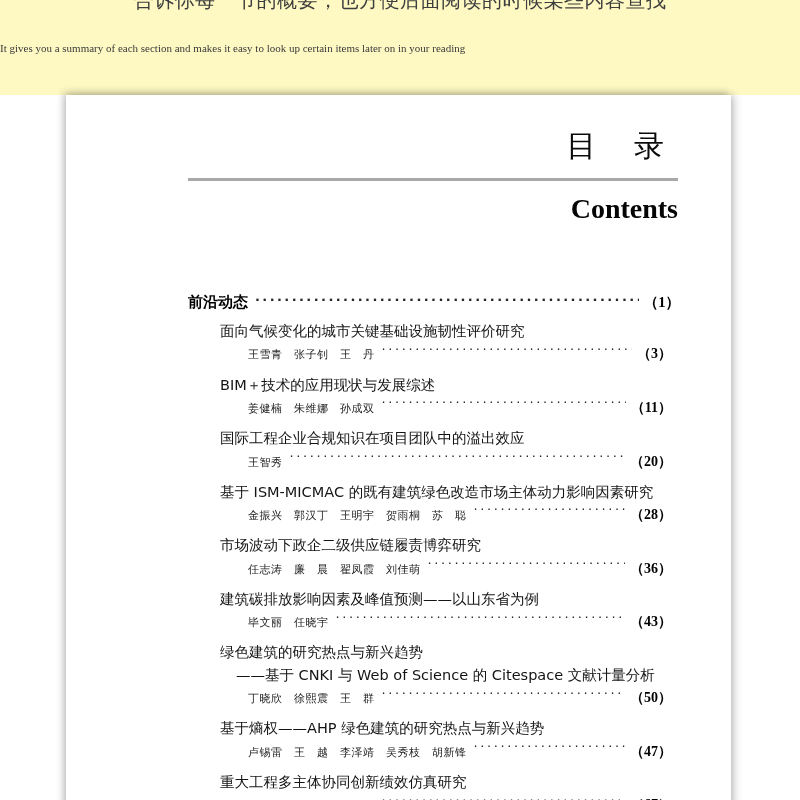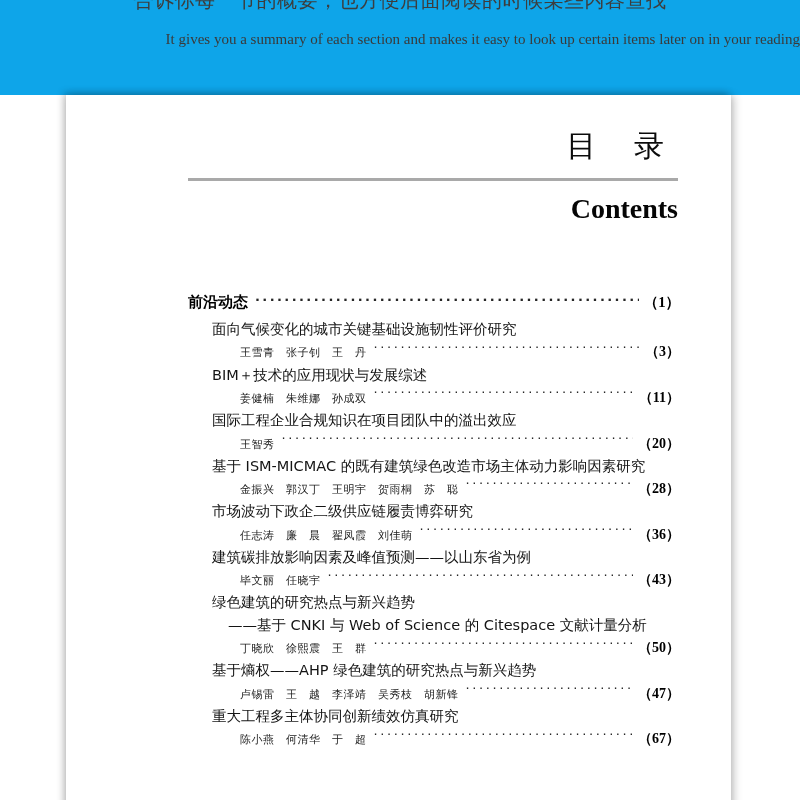--- a/index.html
+++ b/index.html
@@ -15,43 +15,43 @@
     position: relative;
   }
 
   
   .bleed {
     position: absolute;
     left: 0;
     top: 0;
     width: 800px;
     height: 95px;
-    background: #0ea5e9;
+    background: #fef9c3;
     overflow: hidden;
   }
   .bleed-cn {
     position: absolute;
     left: 0;
     top: -13px;
     width: 800px;
     text-align: center;
     font-family: "DejaVu Sans", "Liberation Sans", sans-serif;
     font-size: 20px;
     letter-spacing: 0.5px;
     color: #3d3d3d;
     white-space: nowrap;
   }
   .bleed-en {
     position: absolute;
     left: 0;
-    top: 31px;
-    width: 800px;
-    text-align: right;
+    top: 42px;
+    width: 800px;
+    text-align: left;
     font-family: "Liberation Serif", "DejaVu Serif", serif;
-    font-size: 15px;
+    font-size: 11px;
     color: #3a3a3a;
     white-space: nowrap;
   }
 
   
   .page {
     position: absolute;
     left: 66px;
     top: 95px;
     width: 665px;
@@ -101,21 +101,21 @@
   }
 
   
   .toc {
     position: absolute;
     left: 122px;
     top: 197px;
     width: 492px;
   }
 
-  .entry { margin: 0; padding: 0; }
+  .entry { margin: 8px; padding: 0; }
 
   
   .sec-row {
     display: flex;
     align-items: baseline;
     font-family: "DejaVu Sans", "Liberation Sans", sans-serif;
     font-weight: bold;
     font-size: 15px;
     color: #000;
     margin-bottom: 6px;

